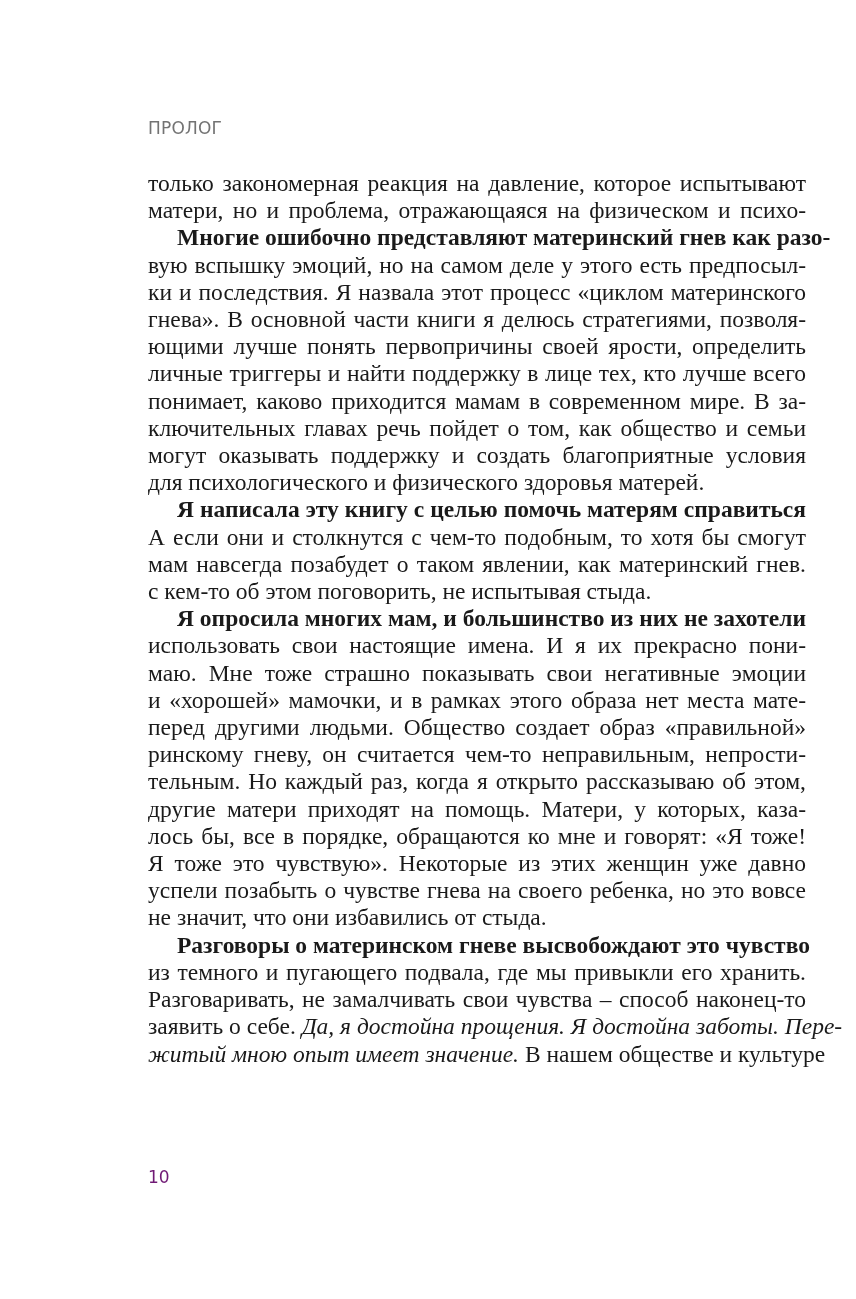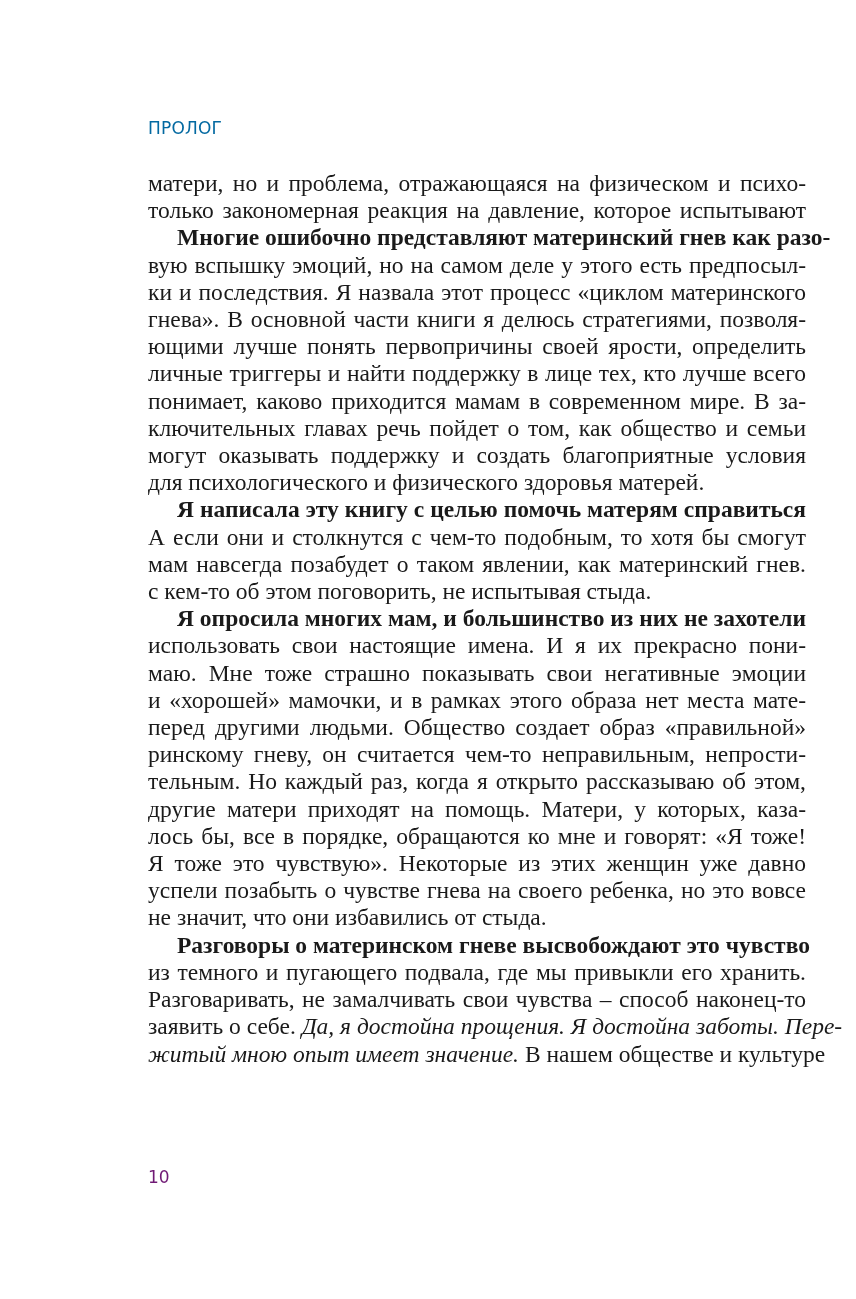--- a/index.html
+++ b/index.html
@@ -20,21 +20,21 @@
       width: 856px;
       height: 1299px;
     }
     .running-head {
       position: absolute;
       left: 148px;
       top: 117px;
       font-family: "DejaVu Sans", "Liberation Sans", sans-serif;
       font-size: 17px;
       letter-spacing: 0.2px;
-      color: #0369a1;
+      color: #737373;
       line-height: 22px;
     }
     .body-text {
       position: absolute;
       left: 148px;
       top: 170px;
       width: 658px;
       font-family: "Liberation Serif", "DejaVu Serif", serif;
       font-size: 23.5px;
       line-height: 27.2px;
@@ -71,22 +71,22 @@
 </head>
 <body>
 
 <div class="page">
 
   <div class="running-head">ПРОЛОГ</div>
 
   <div class="body-text">
 
     <div class="para">
+      <span class="line">только закономерная реакция на давление, которое испытывают</span>
       <span class="line">матери, но и проблема, отражающаяся на физическом и психо-</span>
-      <span class="line">только закономерная реакция на давление, которое испытывают</span>
     </div>
 
     <div class="para">
       <span class="line indent">Многие ошибочно представляют материнский гнев как разо-</span>
       <span class="line">вую вспышку эмоций, но на самом деле у этого есть предпосыл-</span>
       <span class="line">ки и последствия. Я назвала этот процесс «циклом материнского</span>
       <span class="line">гнева». В основной части книги я делюсь стратегиями, позволя-</span>
       <span class="line">ющими лучше понять первопричины своей ярости, определить</span>
       <span class="line">личные триггеры и найти поддержку в лице тех, кто лучше всего</span>
       <span class="line">понимает, каково приходится мамам в современном мире. В за-</span>

